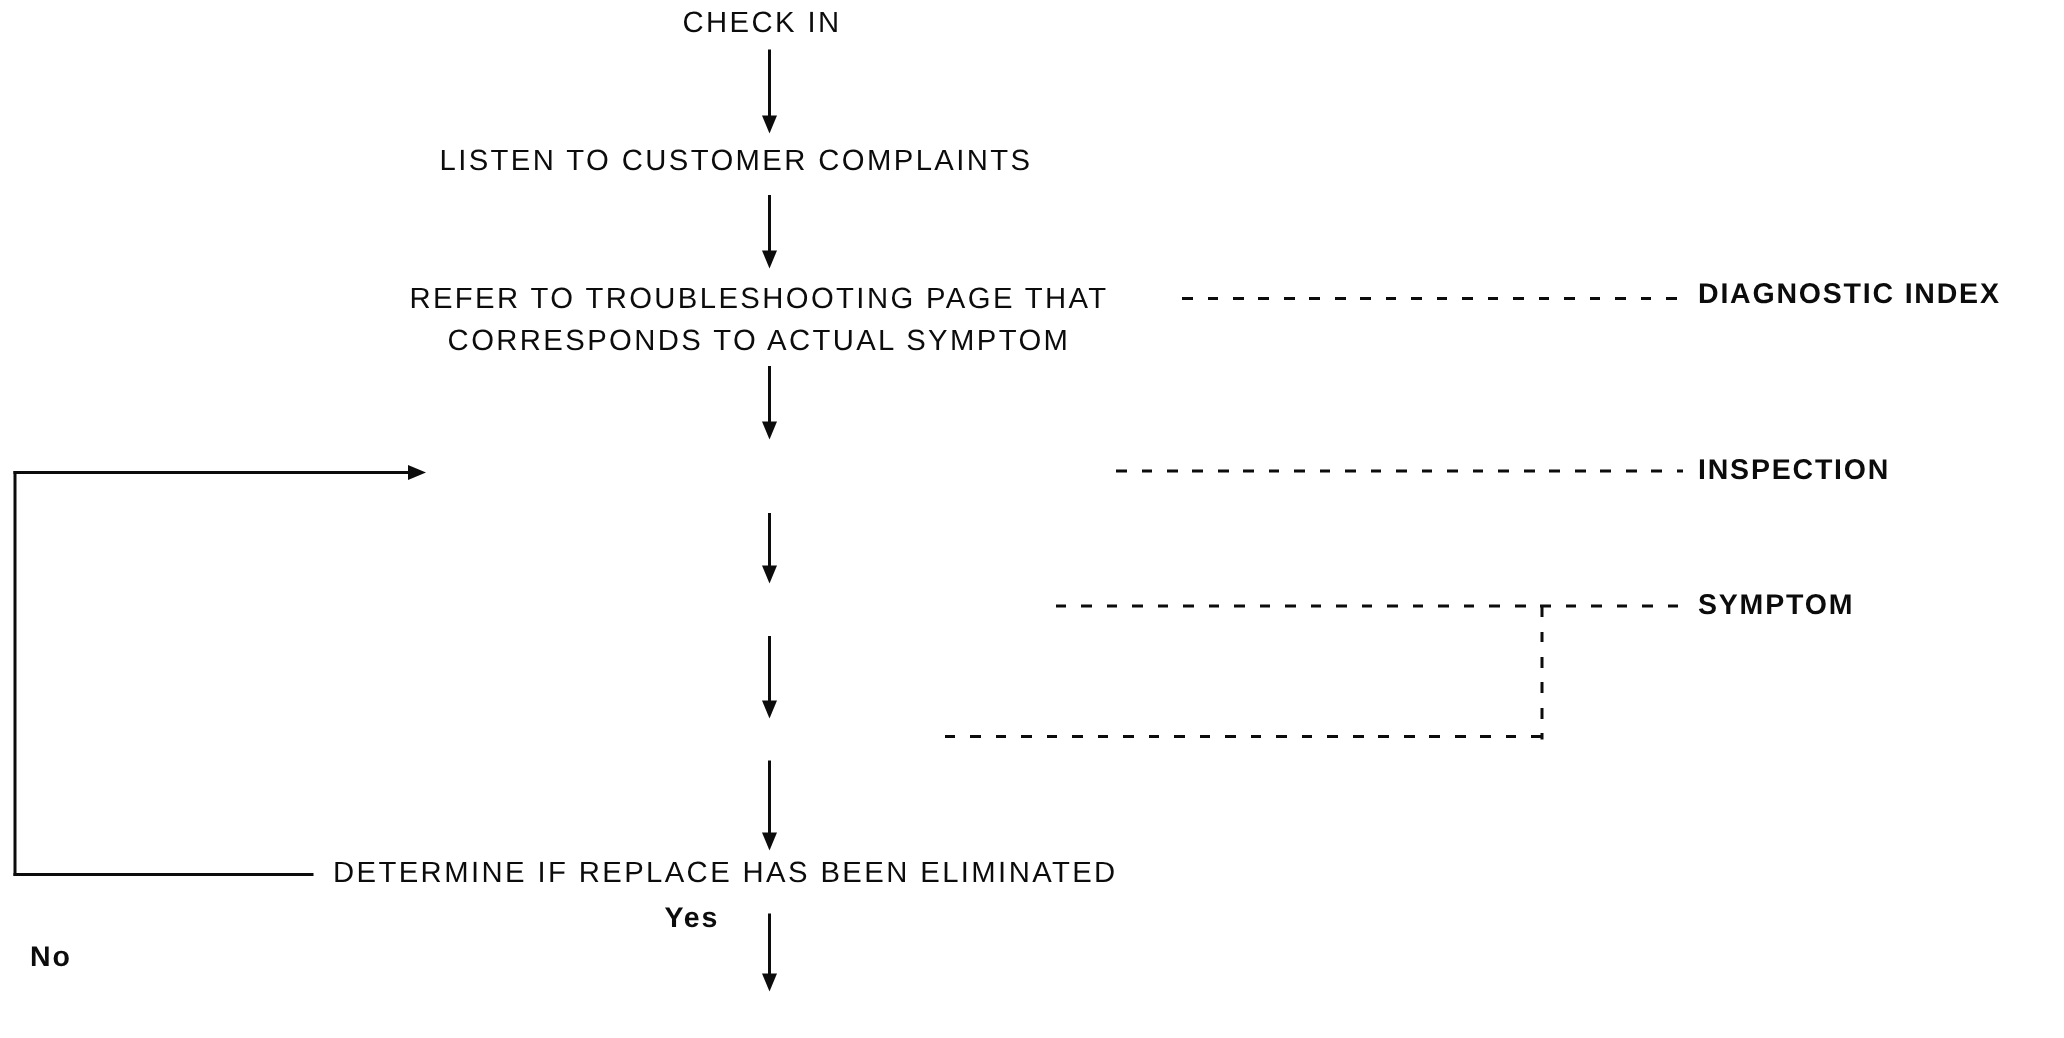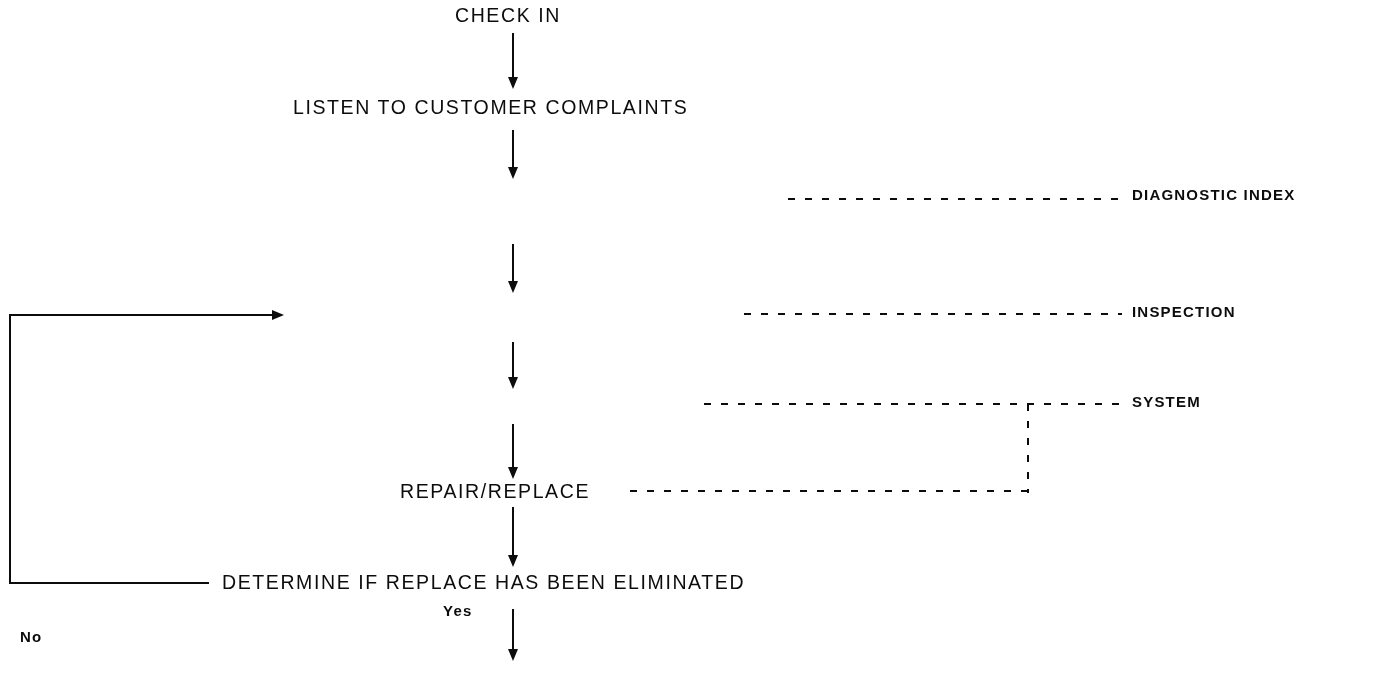--- a/index.html
+++ b/index.html
@@ -11,21 +11,21 @@
   .node {
     position: absolute;
     font-size: 19.5px;
     letter-spacing: 1.6px;
     white-space: nowrap;
     color: var(--ink);
   }
   .node-multiline { text-align: center; line-height: 28px; white-space: normal; }
   .side-label, .branch-label {
     position: absolute;
-    font-size: 15px;
+    font-size: 19px;
     font-weight: bold;
     letter-spacing: 1.2px;
     white-space: nowrap;
     color: var(--ink);
   }
 
   .vline  { position: absolute; width: 2px;  background: var(--ink); }
   .hline  { position: absolute; height: 2px; background: var(--ink); }
   .dash-h { position: absolute; height: 2px;
             background: repeating-linear-gradient(90deg, var(--ink) 0 7px, transparent 7px 17px); }
@@ -41,32 +41,35 @@
 </style>
 </head>
 <body style="background: rgb(255, 255, 255);">
 
 <div class="canvas">
 
   <div class="node" style="left:455px; top:4px;">CHECK IN</div>
 
   <div class="node" style="left:293px; top:96px;">LISTEN TO CUSTOMER COMPLAINTS</div>
 
+  <div class="node node-multiline" style="left:238px; top:185px; width:536px;">
+    <div>REFER TO TROUBLESHOOTING PAGE THAT</div>
+    <div>CORRESPONDS TO ACTUAL SYMPTOM</div>
+  </div>
 
 
 
-  <div class="node" style="left:400px; top:480px;">REPAIR/REPLACE</div>
 
   <div class="node" style="left:222px; top:571px;">DETERMINE IF REPLACE HAS BEEN ELIMINATED</div>
 
   <div class="node" style="left:438px; top:696px;margin-left:36px;">CHECK OUT</div>
 
   <div class="side-label" style="left:1132px; top:186px;">DIAGNOSTIC INDEX</div>
   <div class="side-label" style="left:1132px; top:303px;">INSPECTION</div>
-  <div class="side-label" style="left:1132px; top:393px;">SYSTEM</div>
+  <div class="side-label" style="left:1132px; top:393px;">SYMPTOM</div>
 
   <div class="branch-label" style="left:20px; top:628px;">No</div>
   <div class="branch-label" style="left:443px; top:602px;">Yes</div>
 
   <div>
     <div class="vline" style="left:512px; top:33px;  height:45px;"></div>
     <div class="arrow-down" style="left:508px; top:77px;"></div>
   </div>
   <div>
     <div class="vline" style="left:512px; top:130px; height:38px;"></div>

